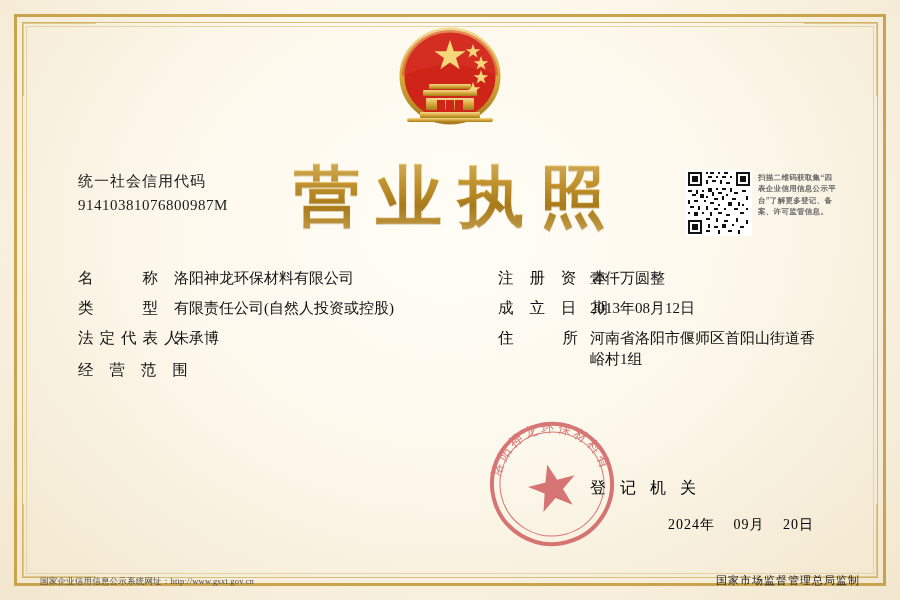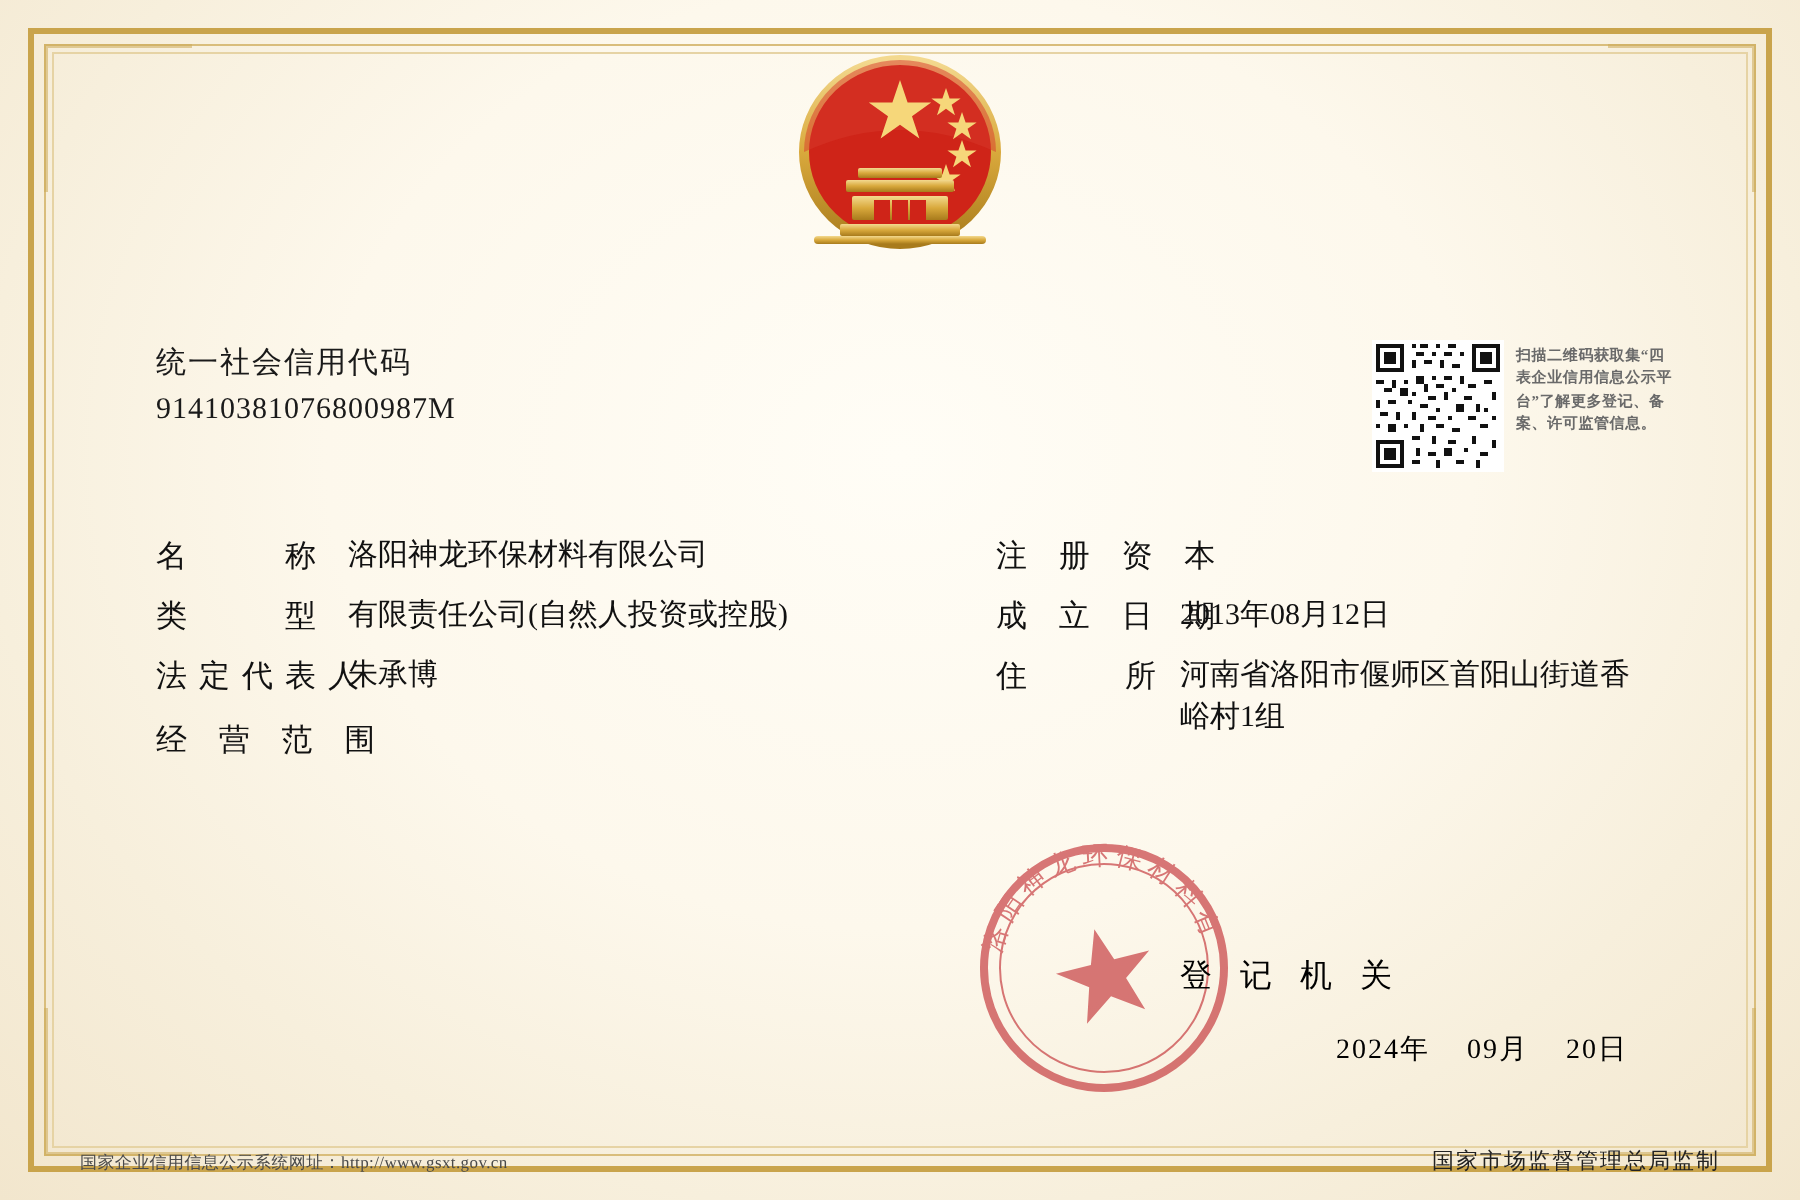--- a/index.html
+++ b/index.html
@@ -273,20 +273,21 @@
         <rect x="52" y="82" width="8" height="10"></rect>
         <rect x="70" y="82" width="8" height="10"></rect>
         <rect x="61" y="82" width="8" height="10"></rect>
       </g>
       <g fill="url(#gold)">
         <rect x="22" y="100" width="86" height="4" rx="2"></rect>
       </g>
     </svg>
   </div>
 
+  <div class="title">营业执照</div>
 
   <div class="credit-code">
     <div class="cc-label">统一社会信用代码</div>
     <div class="cc-value">91410381076800987M</div>
   </div>
 
   <div class="qr-wrap">
     <svg viewBox="0 0 33 33" width="66" height="66" shape-rendering="crispEdges">
       <rect width="33" height="33" fill="#fff"></rect>
       <g fill="#111">
@@ -385,20 +386,21 @@
       <div class="val">朱承博</div>
     </div>
     <div class="row scope-row">
       <div class="lbl">经 营 范 围</div>
     </div>
   </div>
 
   <div class="fields-right">
     <div class="row">
       <div class="lbl">注 册 资 本</div>
+      <div class="val">壹仟万圆整</div>
     </div>
     <div class="row">
       <div class="lbl">成 立 日 期</div>
       <div class="val">2013年08月12日</div>
     </div>
     <div class="row">
       <div class="lbl">住　　所</div>
       <div class="val">河南省洛阳市偃师区首阳山街道香峪村1组</div>
     </div>
   </div>

